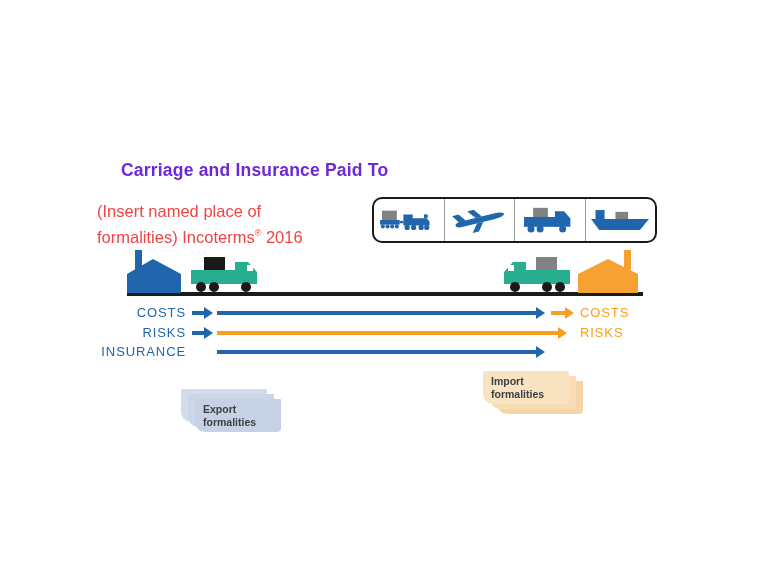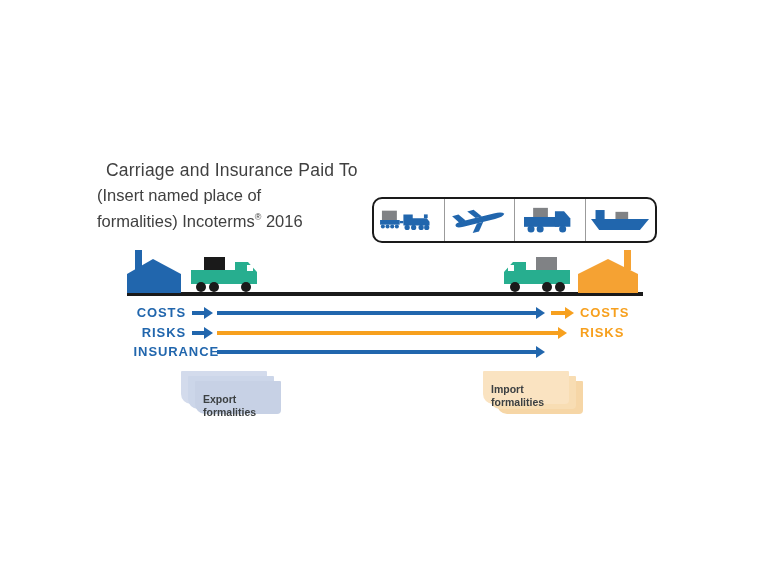--- a/index.html
+++ b/index.html
@@ -3,52 +3,52 @@
 <meta charset="utf-8">
 <style>
   html,body{margin:0;padding:0;background:#fff;}
   .canvas{
     position:relative;width:764px;height:574px;background:#ffffff;overflow:hidden;
     font-family:"Liberation Sans",sans-serif;
   }
   
   .title-row{position:absolute;left:97px;top:160px;display:flex;align-items:baseline;}
   .acronym{font-size:33px;font-weight:bold;color:#2166AD;letter-spacing:.5px;}
-  .term-title{font-size:17.5px;font-weight:normal;color:#404040;margin-left:9px;letter-spacing:.2px;}
-  .subtitle{position:absolute;left:97px;top:185px;font-size:16.5px;color:#404040;line-height:21.5px;width:290px;}
+  .term-title{font-size:17.5px;font-weight:bold;color:#6d28d9;margin-left:24px;letter-spacing:.2px;}
+  .subtitle{position:absolute;left:97px;top:201px;font-size:16.5px;color:#ef4444;line-height:21.5px;width:290px;}
   .subtitle sup{font-size:9px;}
   
   .mode-box{
     position:absolute;left:372px;top:197px;width:285px;height:46px;box-sizing:border-box;
     border:2.5px solid #1A1A1A;border-radius:10px;display:flex;background:#fff;
   }
   .mode-cell{flex:1;display:flex;align-items:center;justify-content:center;border-right:1.5px solid #9B9B9B;}
   .mode-cell:last-child{border-right:none;}
   
   .timeline{position:absolute;left:127px;top:292px;width:516px;height:4px;background:#1A1A1A;}
   .abs{position:absolute;}
   
   .blue{color:#2166AD;}
   .orange{color:#F7A01E;}
   .arrow{position:absolute;height:4px;background-color:currentColor;}
   .arrow::after{
     content:"";position:absolute;right:-9px;top:-4px;width:0;height:0;
     border-top:6px solid transparent;border-bottom:6px solid transparent;border-left:9px solid currentColor;
   }
   .flow-label{
-    position:absolute;font-size:13px;font-weight:bold;letter-spacing:.9px;line-height:14px;
+    position:absolute;font-size:13px;font-weight:normal;letter-spacing:.9px;line-height:14px;
   }
   .flow-label.left{left:96px;width:90px;text-align:right;color:#2166AD;}
   .flow-label.right{left:580px;color:#F7A01E;}
   
   .stack{position:absolute;width:110px;height:46px;}
   .sheet{position:absolute;width:86px;height:33px;border-radius:1px 1px 4px 10px;}
   .sheet-text{
     font-size:10.5px;font-weight:bold;color:#3C4042;line-height:12.5px;
-    padding:12px 0 0 8px;width:72px;
+    padding:4px 0 0 8px;width:72px;
   }
   .export .s1{left:0;top:0;background:#D3DBEC;}
   .export .s2{left:7px;top:5px;background:#CCD6E9;}
   .export .s3{left:14px;top:10px;background:#C7D1E5;}
   .import .s1{left:14px;top:10px;background:#F6D6A6;}
   .import .s2{left:7px;top:5px;background:#F8DDB3;}
   .import .s3{left:0;top:0;background:#FAE3C1;}
   .plane-tilt{transform:rotate(-14deg);}
 </style>
 </head>
@@ -145,24 +145,24 @@
   <div class="arrow blue" style="left:192px;top:311px;width:12px;"></div>
   <div class="arrow blue" style="left:217px;top:311px;width:319px;"></div>
   <div class="arrow orange" style="left:551px;top:311px;width:14px;"></div>
   <div class="flow-label right" style="top:306px;">COSTS</div>
 
   <div class="flow-label left" style="top:326px;">RISKS</div>
   <div class="arrow blue" style="left:192px;top:331px;width:12px;"></div>
   <div class="arrow orange" style="left:217px;top:331px;width:341px;"></div>
   <div class="flow-label right" style="top:326px;">RISKS</div>
 
-  <div class="flow-label left" style="top:345px;margin-left:33px;">INSURANCE</div>
+  <div class="flow-label left" style="top:345px;">INSURANCE</div>
   <div class="arrow blue" style="left:217px;top:350px;width:319px;"></div>
 
-  <div class="stack export" style="left:181px;top:371px;">
+  <div class="stack export" style="left:181px;top:389px;">
     <div class="sheet s1"></div>
     <div class="sheet s2"></div>
     <div class="sheet s3">
       <div class="sheet-text">Export formalities</div>
     </div>
   </div>
 
   <div class="stack import" style="left:483px;top:371px;">
     <div class="sheet s1"></div>
     <div class="sheet s2"></div>

